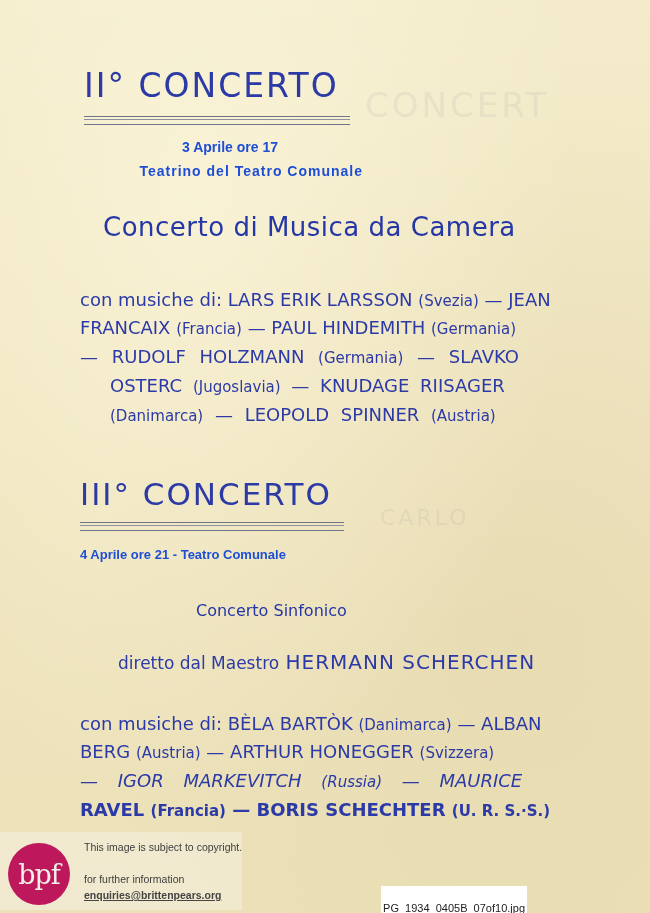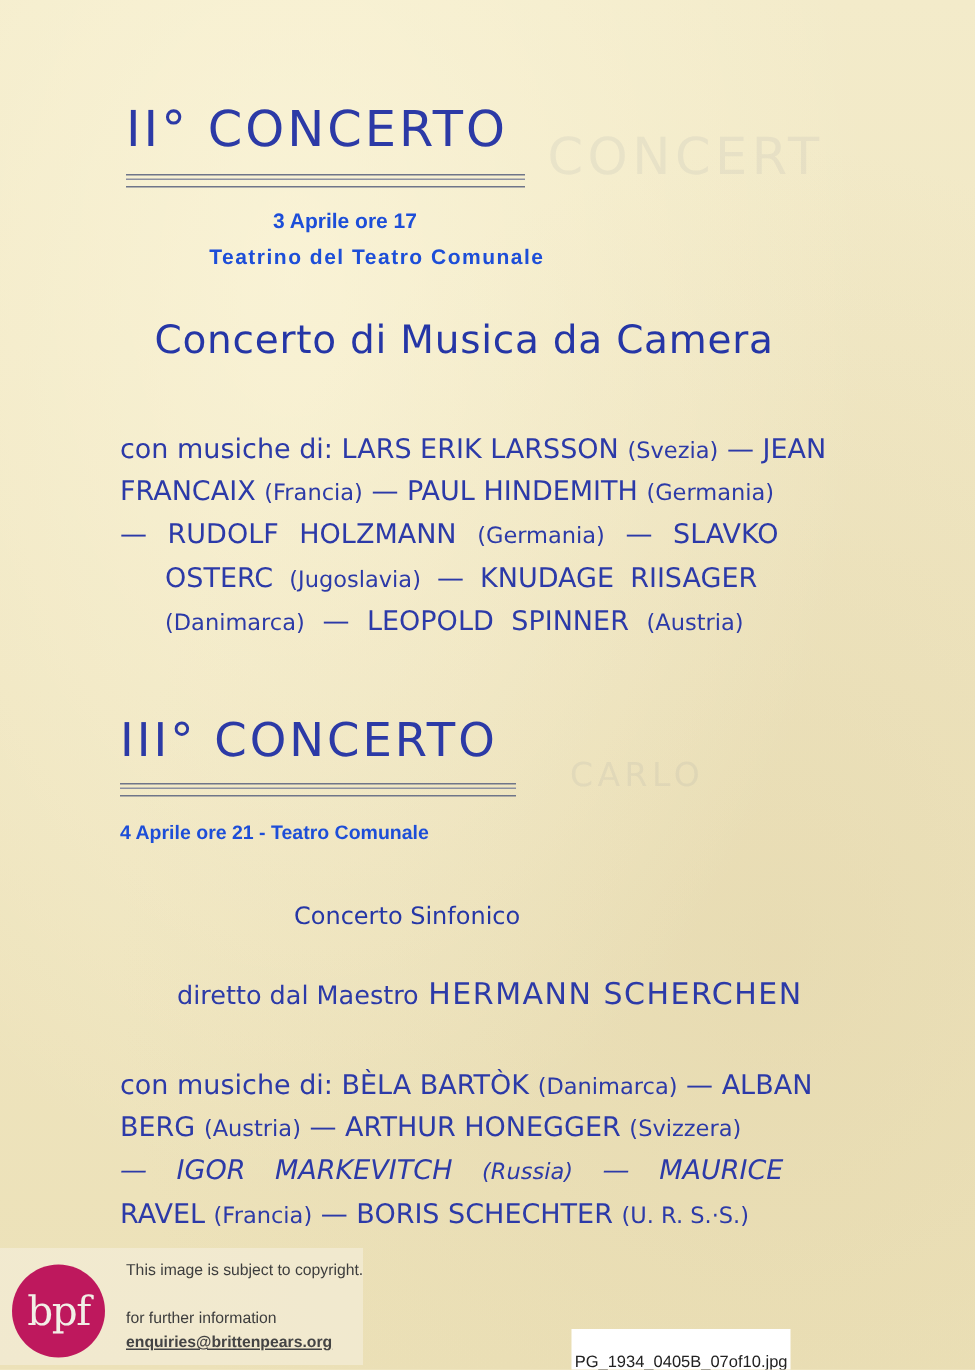--- a/index.html
+++ b/index.html
@@ -130,21 +130,21 @@
       <span>BERG</span>
       <span class="sm">(Austria)</span>
       <span>— ARTHUR HONEGGER</span>
       <span class="sm">(Svizzera)</span>
     </div>
     <div class="body-line" style="left:80px;top:770px;word-spacing:14px;font-style:italic;">
       <span>— IGOR MARKEVITCH</span>
       <span class="sm">(Russia)</span>
       <span>— MAURICE</span>
     </div>
-    <div class="body-line" style="left:80px;top:799px;">
+    <div class="body-line" style="left:80px;top:799px;font-weight:bold;">
       <span>RAVEL</span>
       <span class="sm">(Francia)</span>
       <span>— BORIS SCHECHTER</span>
       <span class="sm">(U. R. S.·S.)</span>
     </div>
   </div>
 
   <div class="wm"></div>
   <div class="logo">
     <span>bpf</span>

